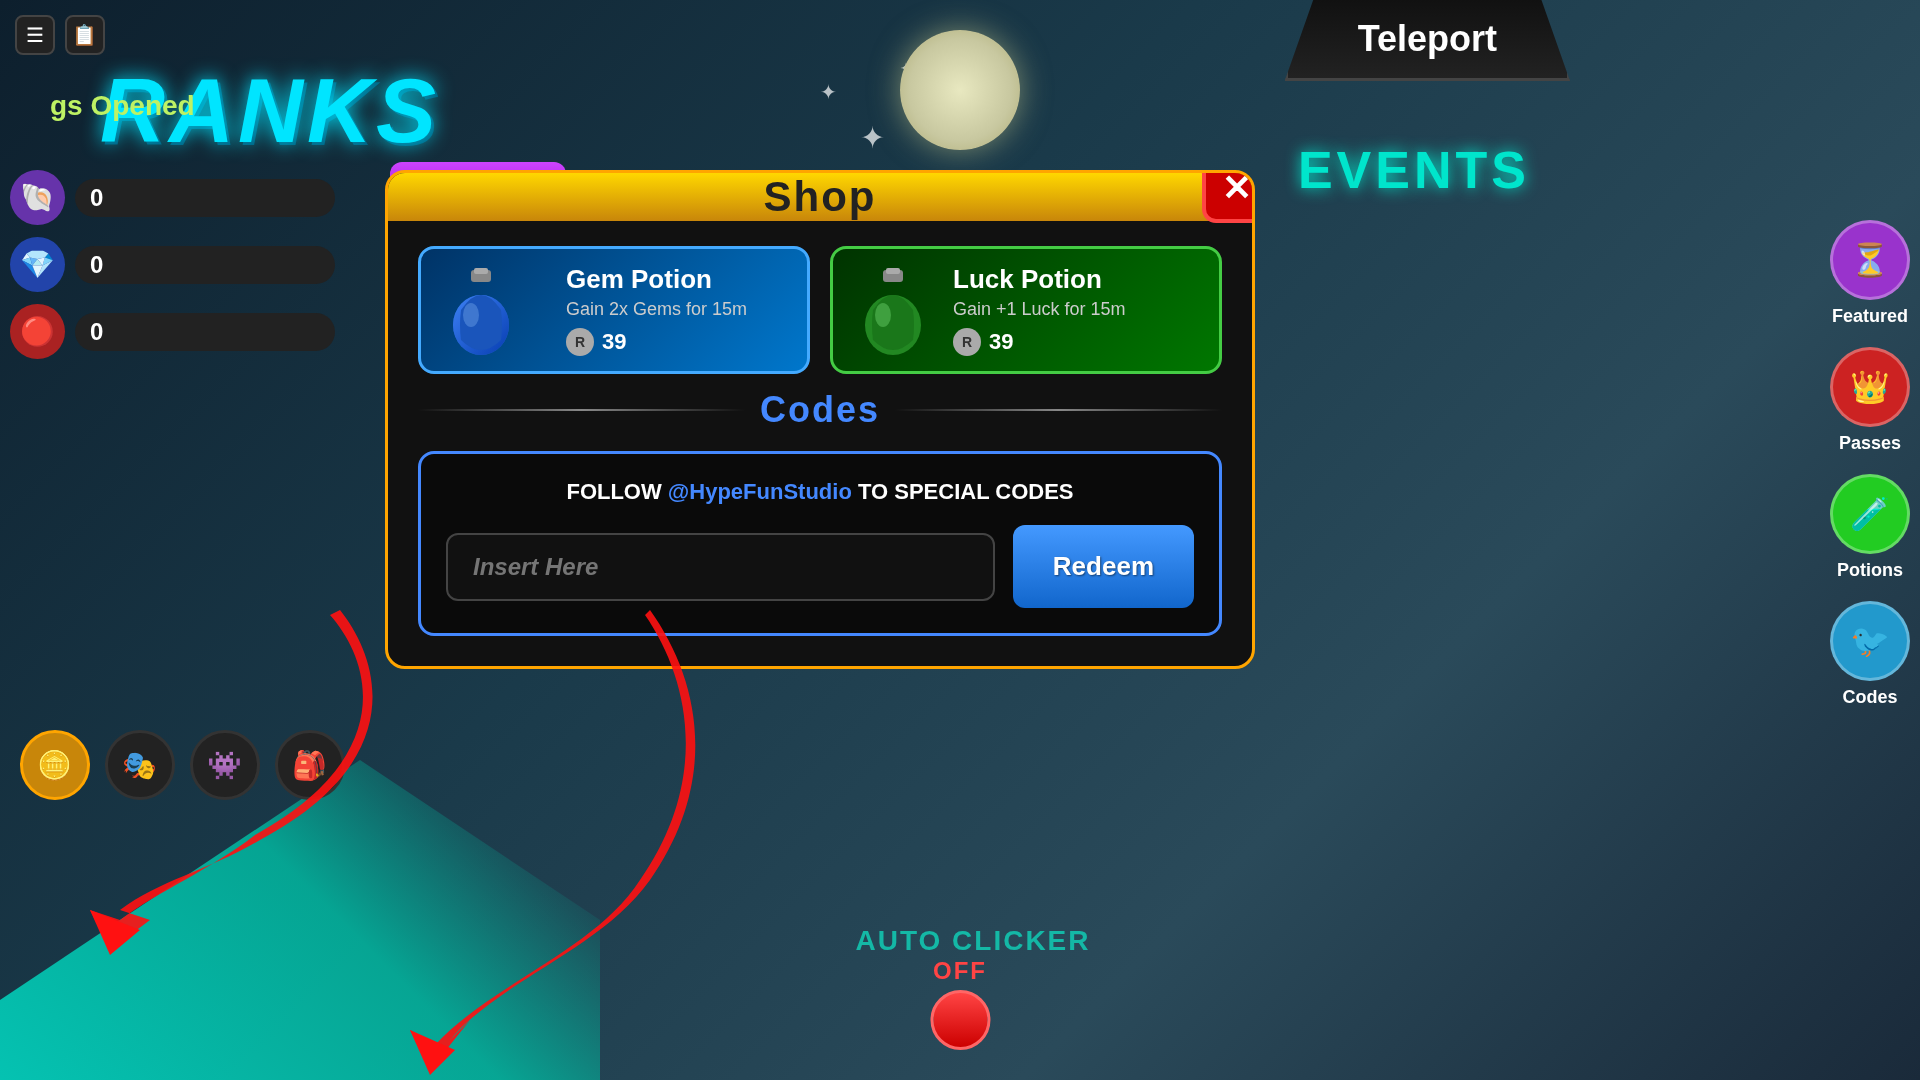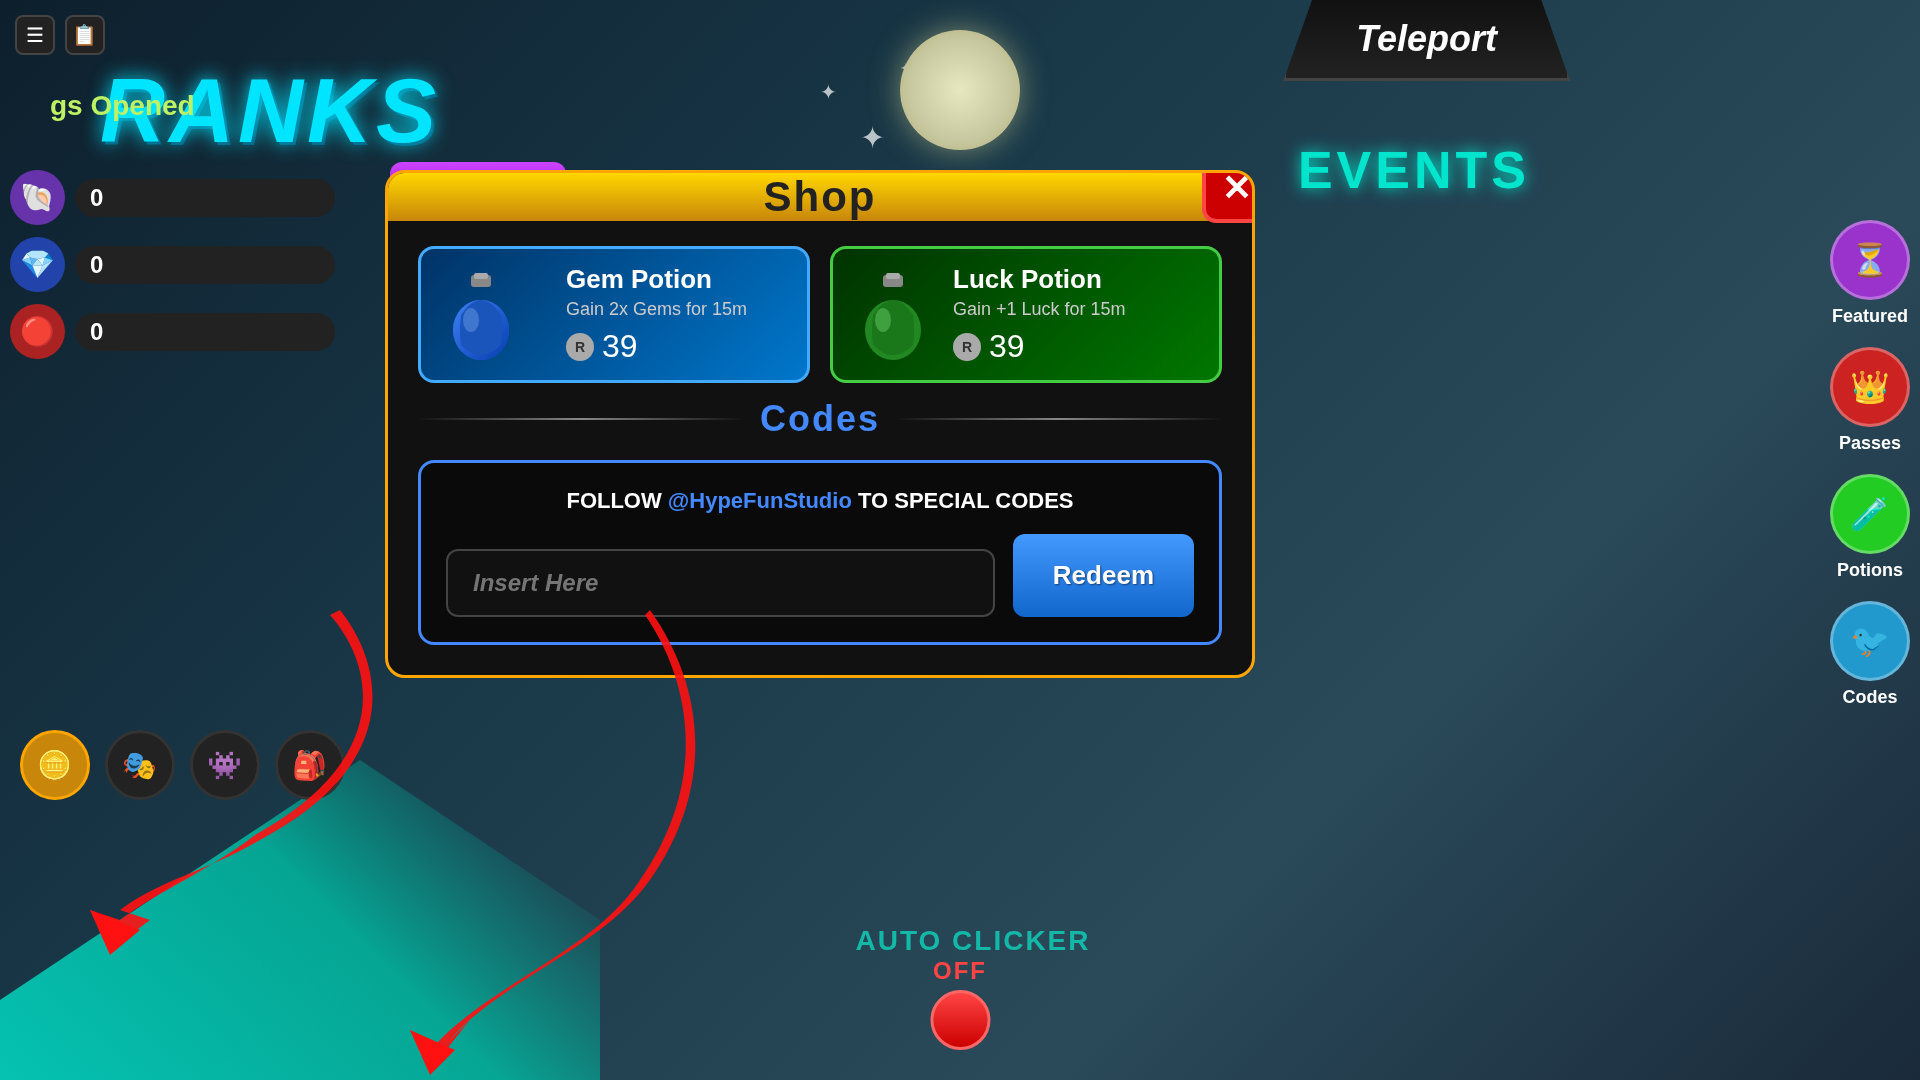--- a/index.html
+++ b/index.html
@@ -157,21 +157,20 @@
       z-index: 5;
       background: linear-gradient(to bottom, #111, #222);
       border: 3px solid #444;
       border-top: none;
       color: white;
       font-size: 36px;
       font-weight: 900;
       padding: 18px 70px;
       cursor: pointer;
       clip-path: polygon(10% 0%, 90% 0%, 100% 100%, 0% 100%);
-      font-style: italic;
     }
 
     
     .events-text {
       position: absolute;
       top: 140px;
       right: 390px;
       z-index: 5;
       font-size: 52px;
       font-weight: 900;
@@ -328,22 +327,22 @@
       border-radius: 50%;
       display: flex;
       align-items: center;
       justify-content: center;
       font-size: 14px;
       color: #333;
       font-weight: 900;
     }
 
     .price-value {
-      font-size: 32px;
-      font-weight: 400;
+      font-size: 22px;
+      font-weight: 700;
       color: white;
     }
 
     
     .codes-section {
       padding: 0 30px;
     }
 
     .codes-header {
       display: flex;
@@ -380,21 +379,21 @@
       margin-bottom: 20px;
     }
 
     .codes-follow span {
       color: #4488ff;
     }
 
     .codes-input-row {
       display: flex;
       gap: 18px;
-      align-items: flex-end;
+      align-items: center;
     }
 
     .code-input {
       flex: 1;
       background: #111;
       border: 2px solid #444;
       border-radius: 12px;
       padding: 18px 25px;
       font-size: 24px;
       color: #666;

